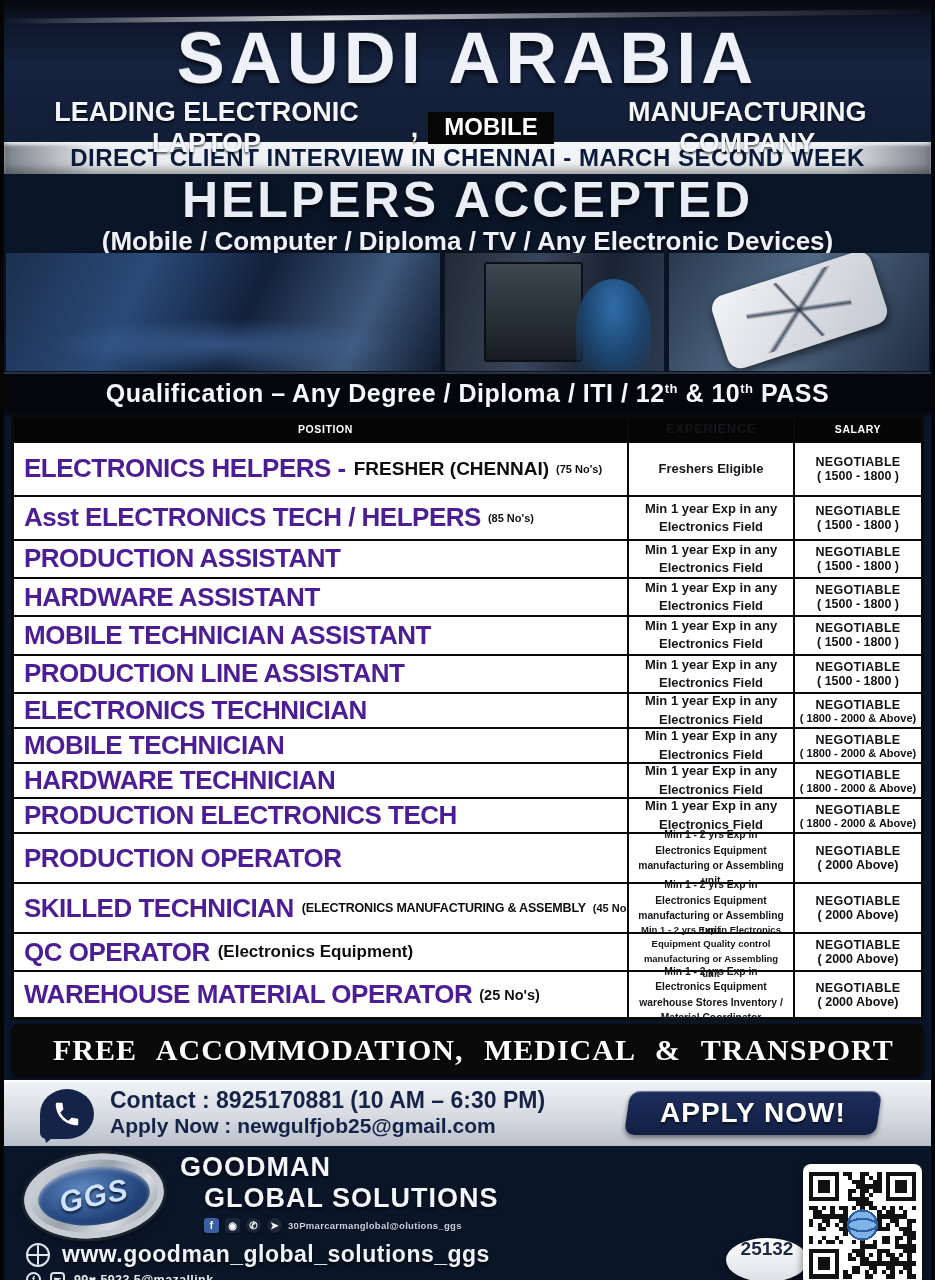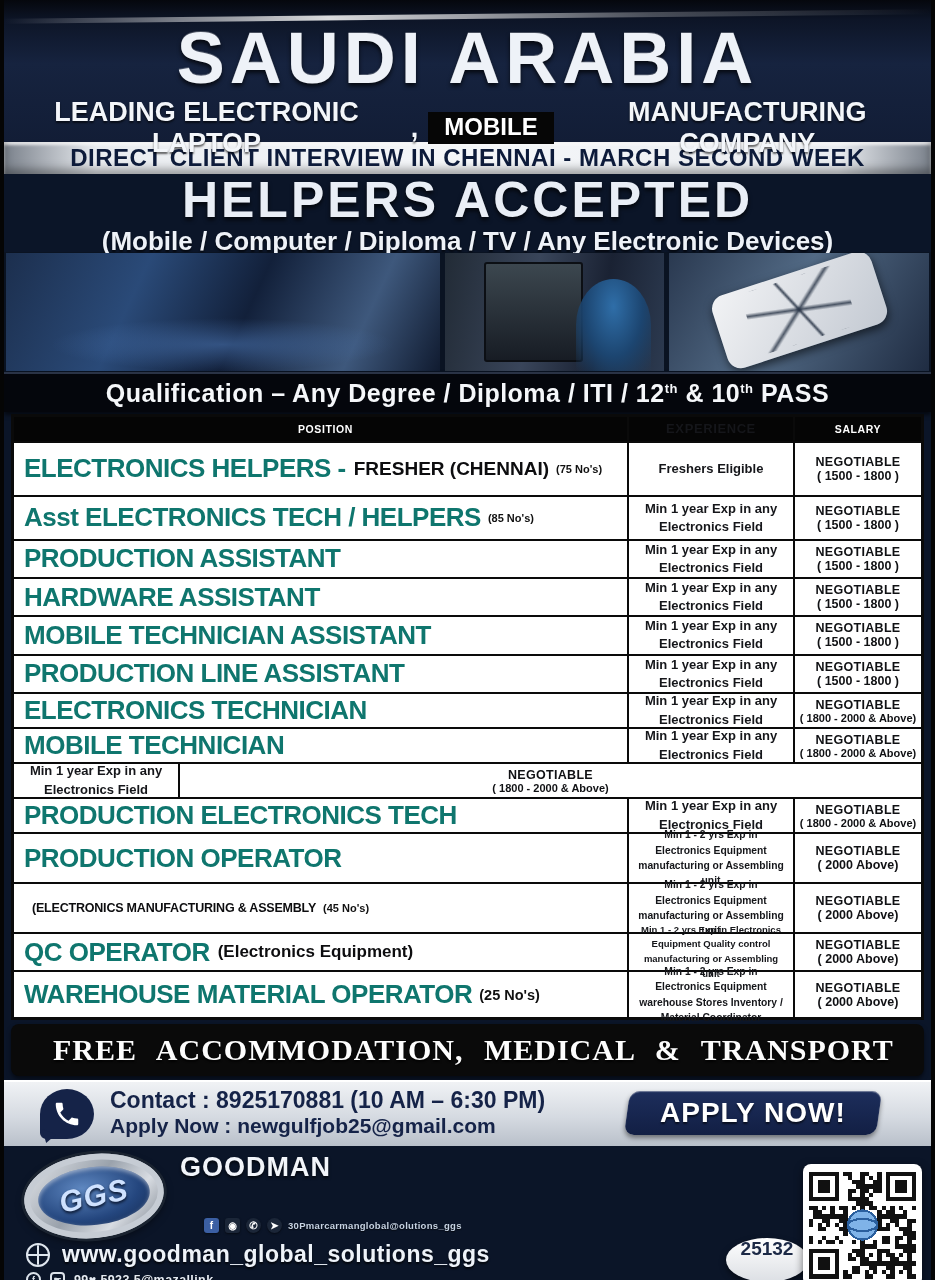--- a/index.html
+++ b/index.html
@@ -48,21 +48,21 @@
 
   
   .jobtable { margin:2px 7px 0; height:606px; background:#fff; border:3px solid #0a0a0a; display:flex; flex-direction:column; }
   .thead { height:24px; background:#050505; display:flex; color:#fff; font-size:10.5px; font-weight:bold; letter-spacing:.6px; }
   .thead > div { display:flex; align-items:center; justify-content:center; }
   .trow { display:flex; border-top:2px solid #0a0a0a; }
   .trow:first-of-type { border-top:none; }
   .c-pos { width:615px; border-right:2px solid #0a0a0a; display:flex; align-items:center; padding-left:10px; white-space:nowrap; overflow:hidden; }
   .c-exp { width:166px; border-right:2px solid #0a0a0a; display:flex; align-items:center; justify-content:center; text-align:center; font-size:13px; font-weight:bold; color:#15161a; padding:0 8px; line-height:1.4; }
   .c-sal { flex:1; display:flex; flex-direction:column; align-items:center; justify-content:center; text-align:center; }
-  .pmain { font-size:26px; font-weight:bold; color:#0f766e; letter-spacing:-.5px; }
+  .pmain { font-size:26px; font-weight:bold; color:#4c1d95; letter-spacing:-.5px; }
   .psub  { font-size:19px; font-weight:bold; color:#0d0d0f; margin-left:8px; }
   .psub.md { font-size:17px; }
   .psub.sm { font-size:12.5px; letter-spacing:-.2px; }
   .pcount { font-size:11px; font-weight:bold; color:#111; margin-left:7px; }
   .pcount.lg { font-size:14.5px; }
   .s1 { font-size:12.5px; font-weight:bold; color:#101114; letter-spacing:.3px; }
   .s2 { font-size:12.5px; font-weight:bold; color:#101114; }
   .sal-sm .s2 { font-size:11px; }
   .exp-sm .c-exp { font-size:10.3px; line-height:1.5; }
   .exp-xs .c-exp { font-size:9.5px; line-height:1.55; }
@@ -244,20 +244,23 @@
           <span class="pmain">MOBILE  TECHNICIAN</span>
         </div>
       <div class="c-exp">Min 1 year Exp in any Electronics Field</div>
       <div class="c-sal">
           <div class="s1">NEGOTIABLE</div>
           <div class="s2">( 1800 - 2000 &amp; Above)</div>
         </div>
     </div>
 
     <div class="trow h35 sal-sm">
+      <div class="c-pos">
+          <span class="pmain">HARDWARE TECHNICIAN</span>
+        </div>
       <div class="c-exp">Min 1 year Exp in any Electronics Field</div>
       <div class="c-sal">
           <div class="s1">NEGOTIABLE</div>
           <div class="s2">( 1800 - 2000 &amp; Above)</div>
         </div>
     </div>
 
     <div class="trow h35 sal-sm">
       <div class="c-pos">
           <span class="pmain">PRODUCTION ELECTRONICS TECH</span>
@@ -275,20 +278,21 @@
         </div>
       <div class="c-exp">Min 1 - 2 yrs Exp in Electronics Equipment manufacturing or Assembling unit</div>
       <div class="c-sal">
           <div class="s1">NEGOTIABLE</div>
           <div class="s2">( 2000 Above)</div>
         </div>
     </div>
 
     <div class="trow h50 exp-sm">
       <div class="c-pos">
+          <span class="pmain">SKILLED TECHNICIAN</span>
           <span class="psub sm">(ELECTRONICS MANUFACTURING &amp; ASSEMBLY</span>
           <span class="pcount">(45 No's)</span>
         </div>
       <div class="c-exp">Min 1 - 2 yrs Exp in Electronics Equipment manufacturing or Assembling unit</div>
       <div class="c-sal">
           <div class="s1">NEGOTIABLE</div>
           <div class="s2">( 2000 Above)</div>
         </div>
     </div>
 
@@ -337,20 +341,21 @@
   </div>
 
   <div class="footer">
     <div class="logo-oval">
       <div class="logo-inner">
           <span>GGS</span>
         </div>
     </div>
     <div class="company-block">
       <div class="company-line1">GOODMAN</div>
+      <div class="company-line2">GLOBAL SOLUTIONS</div>
     </div>
     <div class="social-row">
       <div class="sicon fb">f</div>
       <div class="sicon">◉</div>
       <div class="sicon round">✆</div>
       <div class="sicon round">➤</div>
       <span class="social-handle">30Pmarcarmanglobal@olutions_ggs</span>
     </div>
     <div class="website-row">
       <div class="globe-badge"></div>

